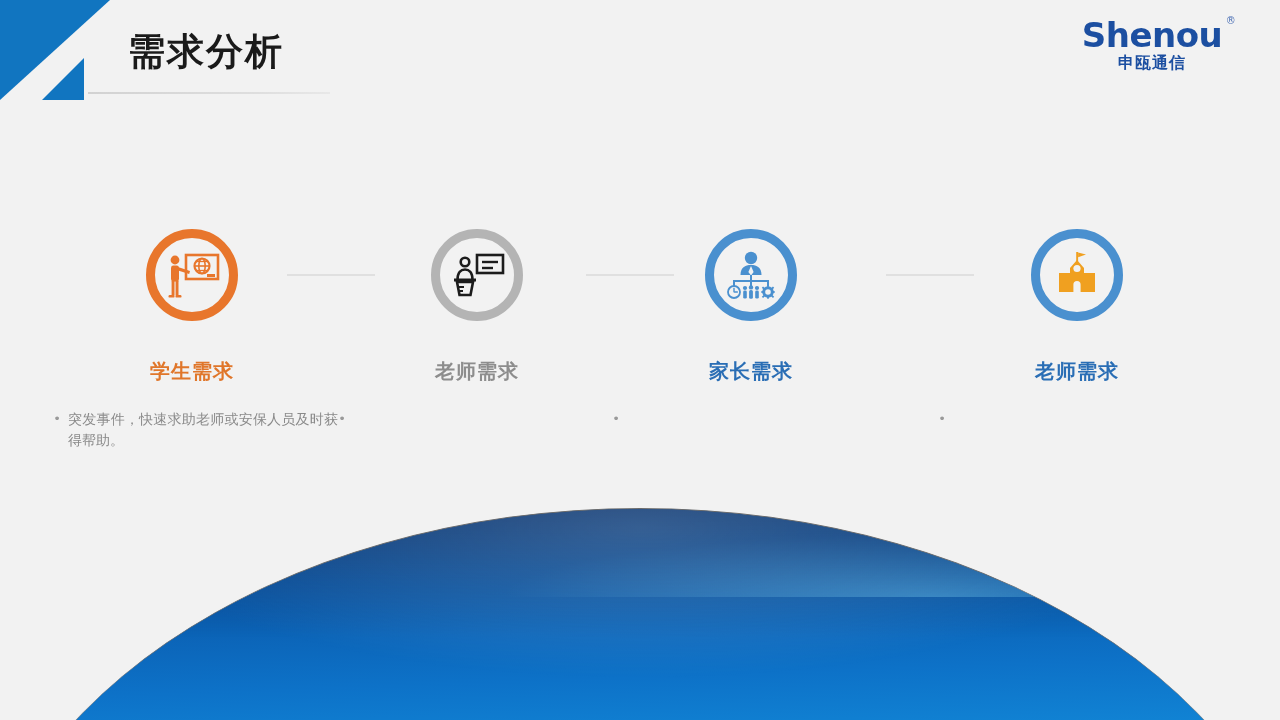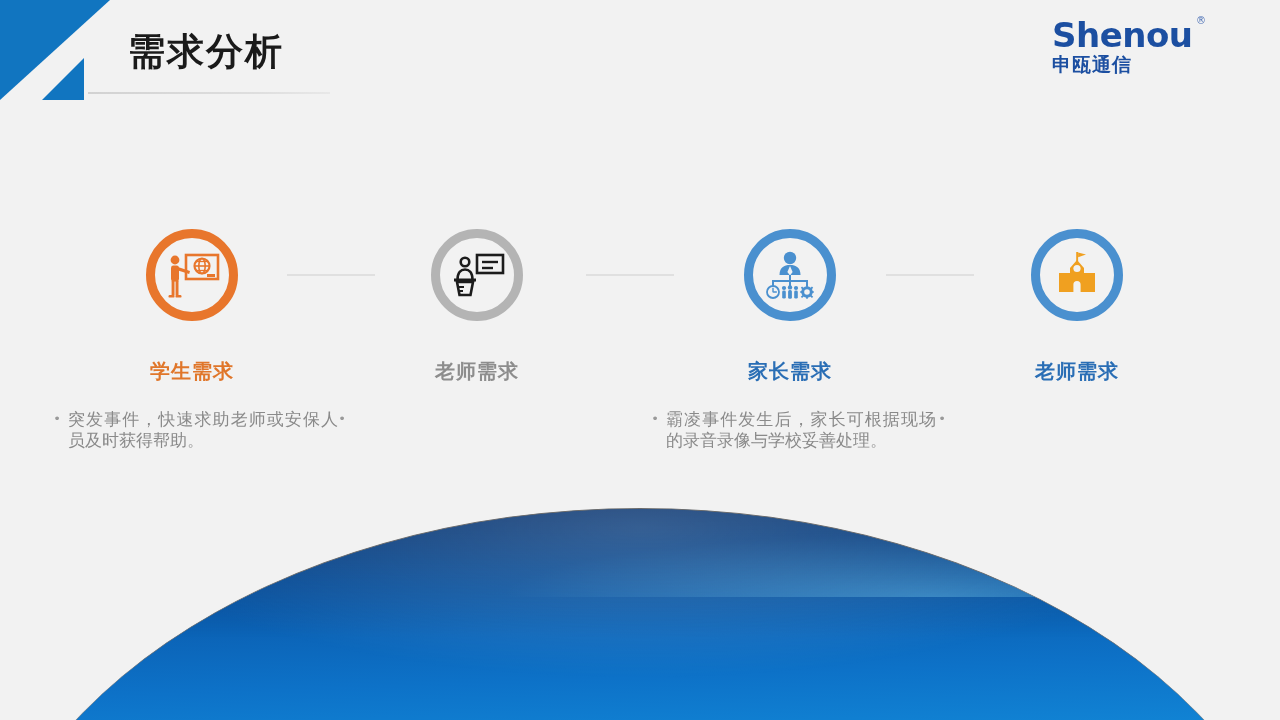--- a/index.html
+++ b/index.html
@@ -30,37 +30,37 @@
     font-size:37px; font-weight:bold; color:#1a1a1a;
     letter-spacing:2px; line-height:1.1;
     font-family:"DejaVu Sans","Liberation Sans",sans-serif;
   }
   .title-rule {
     position:absolute; left:88px; top:92px; width:242px; height:2px;
     background:linear-gradient(to right,#d2d2d2,#dedede 70%,#e8e8e8);
   }
 
   
-  .logo { position:absolute; right:28px; top:18px; text-align:left; width:200px; }
+  .logo { position:absolute; right:28px; top:18px; text-align:center; width:200px; }
   .logo-word {
     font-size:34px; font-weight:bold; color:#1c4fa1;
     letter-spacing:-0.5px; line-height:1; position:relative; display:inline-block;
     font-family:"DejaVu Sans","Liberation Sans",sans-serif;
   }
   .logo-reg { position:absolute; top:-2px; right:-13px; font-size:10px; font-weight:normal; color:#4a6fb5; }
   .logo-cn {
-    margin-top:3px; font-size:19px; font-weight:bold; color:#1c4fa1;
+    margin-top:3px; font-size:16px; font-weight:bold; color:#1c4fa1;
     letter-spacing:1px; line-height:1;
   }
 
   
   .columns { position:absolute; left:0; top:200px; width:1280px; height:280px;padding-left:43px; }
   .col { position:absolute; top:0; width:300px; }
   .col-0 { left:42px; }  .col-1 { left:327px; }
-  .col-2 { left:640px; } .col-3 { left:927px; }
+  .col-2 { left:601px; } .col-3 { left:927px; }
 
   .circle-row { height:150px; display:flex; align-items:center; justify-content:center; }
   .circle {
     width:92px; height:92px; border-radius:50%;
     border:9px solid #1175c0; background:#f2f2f2;
     display:flex; align-items:center; justify-content:center;
     position:relative;
   }
   .circle.orange { border-color:#e8762c; }
   .circle.gray   { border-color:#b4b4b4; }
@@ -82,21 +82,21 @@
   .h-blue   { color:#2a6eb5; }
 
   .bullet-block {
     display:flex; margin-top:24px; padding:0 4px;
   }
   .bullet-dot {
     color:#9a9a9a; font-size:13px; line-height:20px;
     width:22px; flex:0 0 22px; text-align:center;
   }
   .bullet-text {
-    font-size:17px; line-height:21px; color:#8a8a8a;
+    font-size:14px; line-height:21px; color:#8a8a8a;
     text-align:justify; flex:1;
   }
 
   
   .dome-wrap {
     position:absolute; left:0; bottom:0; width:1280px; height:230px;
     overflow:hidden; pointer-events:none;
   }
   .dome {
     position:absolute; left:50%; transform:translateX(-50%);
@@ -246,21 +246,20 @@
               <rect x="49.6" y="36.7" width="1.8" height="3" transform="rotate(45 50.5 38.2)"></rect>
               <rect x="40.6" y="44.9" width="1.8" height="3" transform="rotate(45 41.5 46.4)"></rect>
             </g>
           </svg>
         </span>
       </div>
     </div>
     <div class="col-heading h-blue">家长需求</div>
     <div class="bullet-block">
       <div class="bullet-dot">•</div>
-      <div class="bullet-text">霸凌事件发生后，家长可根据现场的录音录像与学校妥善处理。</div>
     </div>
   </div>
 
   <div class="col col-3">
     <div class="circle-row">
       <div class="circle blue">
         <span>
           <svg width="54" height="48" viewBox="0 0 54 48" fill="#f0a020">
 
             <rect x="26.2" y="1" width="1.9" height="10"></rect>

